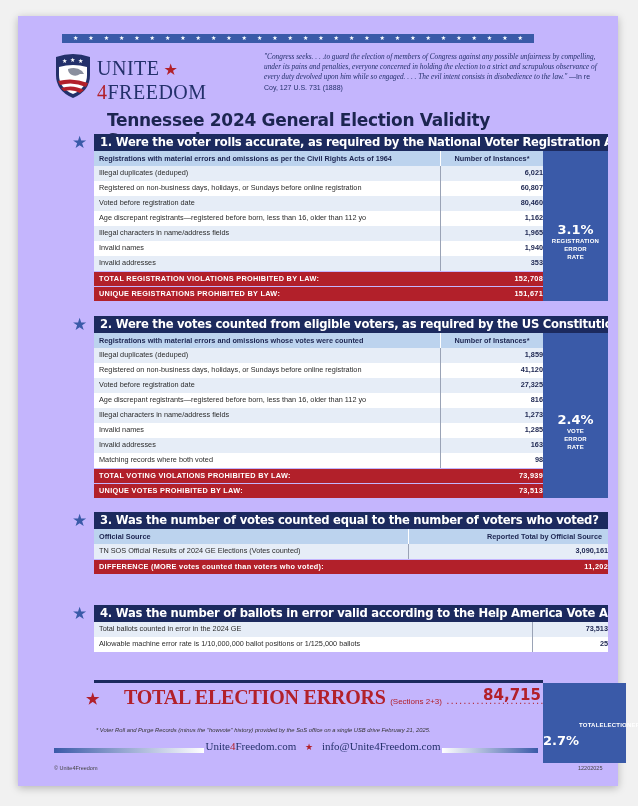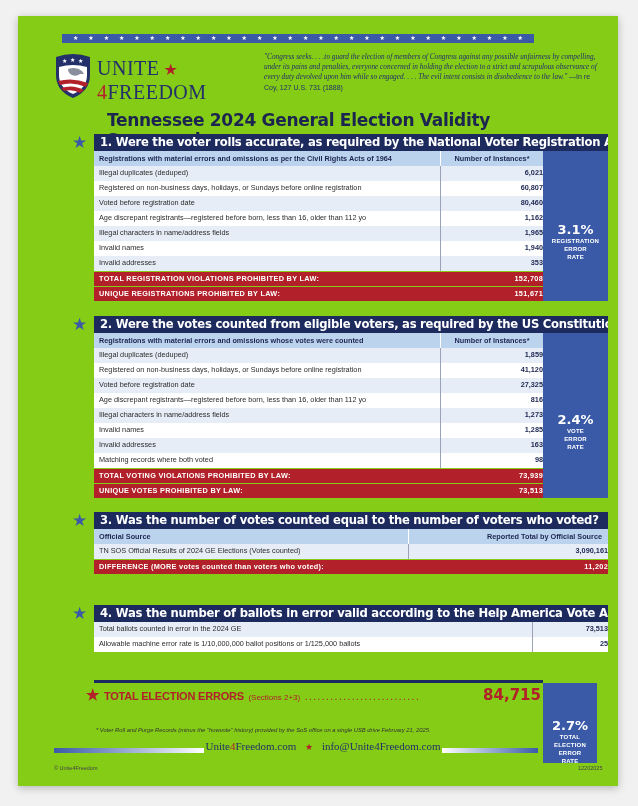--- a/index.html
+++ b/index.html
@@ -1,20 +1,20 @@
 <!DOCTYPE html>
 <html><head>
 <meta charset="utf-8">
 <style>
   * { box-sizing: border-box; margin: 0; padding: 0; }
   html, body { width: 638px; height: 806px; background: #f1f1f1; overflow: hidden; }
   body { font-family: "Liberation Sans", sans-serif; color: #1c2550; position: relative; }
   .page {
     position: absolute; left: 18px; top: 16px; width: 600px; height: 770px;
-    background: #84cc16; box-shadow: 0 2px 8px rgba(0,0,0,0.25);
+    background: #c4b5fd; box-shadow: 0 2px 8px rgba(0,0,0,0.25);
   }
   .star-band {
     position: absolute; left: 12px; top: 0px; width: 461px; height: 9px;
     background: #3a5aa8; display: flex; justify-content: space-around; align-items: center;
     color: #ffffff; font-size: 6px; line-height: 9px; padding: 0 6px;
   }
   .header { position: absolute; left: 0; top: 0; width: 600px; height: 110px; }
   .logo { position: absolute; left: 36px; top: 37px; width: 200px; height: 54px; }
   .shield { position: absolute; left: 0; top: 0; width: 38px; height: 46px; }
   .logo-text { position: absolute; left: 43px; top: 4px; font-family: "Liberation Serif", serif; color: #23306a; }
@@ -57,27 +57,27 @@
   .row.total .lbl, .row.total .val { color: #ffffff; border-left: none; letter-spacing: 0.3px; }
   .s3 .row .val { width: 200px; }
   .s3 .row.colhead .val { text-align: right; padding-right: 6px; }
   .s4 .row .val { width: 76px; }
   .grand {
     position: absolute; left: 76px; top: 666px; width: 514px;
   }
   .grand-topline { position: absolute; left: 0; top: 0; width: 449px; height: 3px; background: #1c2a5e; }
   .grand-line { position: absolute; left: -8px; top: 6px; width: 455px; white-space: nowrap; color: #b2202a; font-weight: bold; }
   .grand-line .gstar { font-size: 15px; }
-  .grand-line .glabel { font-size: 11px; font-family: Liberation Sans, sans-serif; letter-spacing: -0.2px; }
+  .grand-line .glabel { font-size: 20px; font-family: Liberation Serif, serif; letter-spacing: -0.2px; margin-left: 20px; }
   .grand-line .gsub { font-size: 8px; font-weight: normal; }
   .grand-line .gdots { font-size: 10px; font-weight: normal; letter-spacing: 1.5px; color: #b2202a; }
   .grand-line .gval { font-size: 15px; font-family: "DejaVu Sans", sans-serif; position: absolute; right: 0; top: 0; }
   .grand-rate {
-    position: absolute; left: 449px; top: 3px; width: 54px; height: 80px; background: #3a5aa8; color: #ffffff;
-    display: flex; flex-direction: column; align-items: center; padding-top: 4px; text-align: center;
+    position: absolute; left: 449px; top: 3px; width: 83px; height: 80px; background: #3a5aa8; color: #ffffff;
+    display: flex; flex-direction: row; align-items: center; padding-top: 4px; text-align: center;
   }
   .footnote {
     position: absolute; left: 96px; top: 727px; font-size: 5.8px; font-style: italic; color: #333333; white-space: nowrap;
   }
   .footer-bar { position: absolute; top: 747px; height: 5px; }
   .footer-bar.left { left: 44px; width: 150px; background: linear-gradient(to right, #3a5aa8, #ffffff); }
   .footer-bar.right { left: 376px; width: 140px; background: linear-gradient(to left, #3a5aa8, #ffffff); }
   .footer-links {
     position: absolute; left: 158px; top: 741px; width: 330px; text-align: center; font-family: "Liberation Serif", serif;
     font-size: 11px; color: #23306a; white-space: nowrap;

